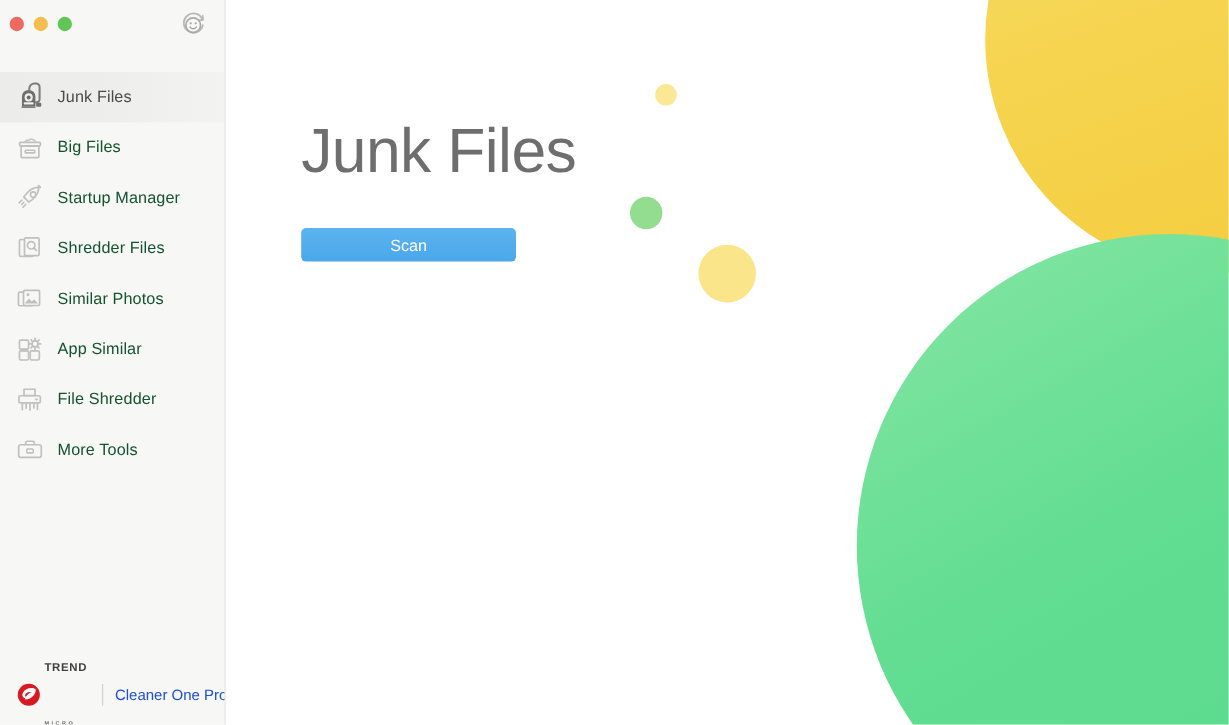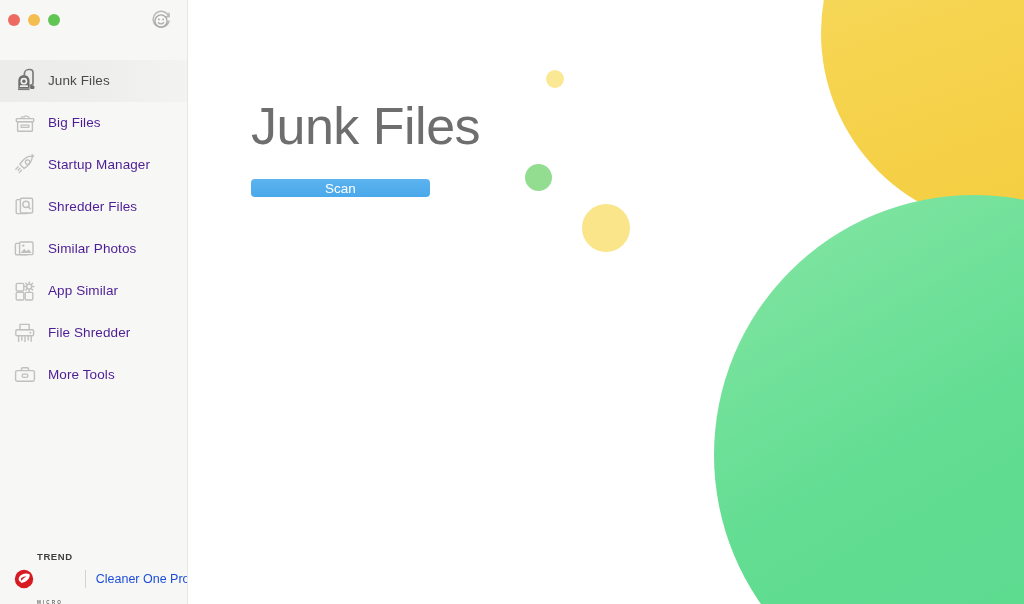--- a/index.html
+++ b/index.html
@@ -82,21 +82,21 @@
     width: 30px;
     height: 30px;
     flex: 0 0 30px;
     display: flex;
     align-items: center;
     justify-content: center;
     margin-right: 8px;
   }
   .nav-item .nav-label {
     font-size: 13.5px;
-    color: #4c1d95;
+    color: #14532d;
     letter-spacing: 0.1px;
     line-height: 1;
   }
   .nav-item.active {
     background: linear-gradient(to right, #ececea 0%, #eeeeec 55%, #f3f3f1 100%);
   }
   .nav-item.active .nav-label {
     color: #4a4a4a;
   }
 
@@ -214,23 +214,23 @@
   }
   .page-desc {
     margin: 22px 0 0 0;
     font-size: 16.5px;
     font-weight: 400;
     color: #8b8b8b;
     line-height: 1.5;
     max-width: 420px;
   }
   .scan-button {
-    margin-top: 25px;
+    margin-top: 36px;
     width: 179px;
-    height: 18px;
+    height: 28px;
     border: none;
     border-radius: 4px;
     background: linear-gradient(to bottom, #5cb3ef 0%, #4aa8ea 100%);
     color: #ffffff;
     font-family: "Liberation Sans", sans-serif;
     font-size: 13.5px;
     cursor: pointer;
     display: block;
     padding: 0;
   }

